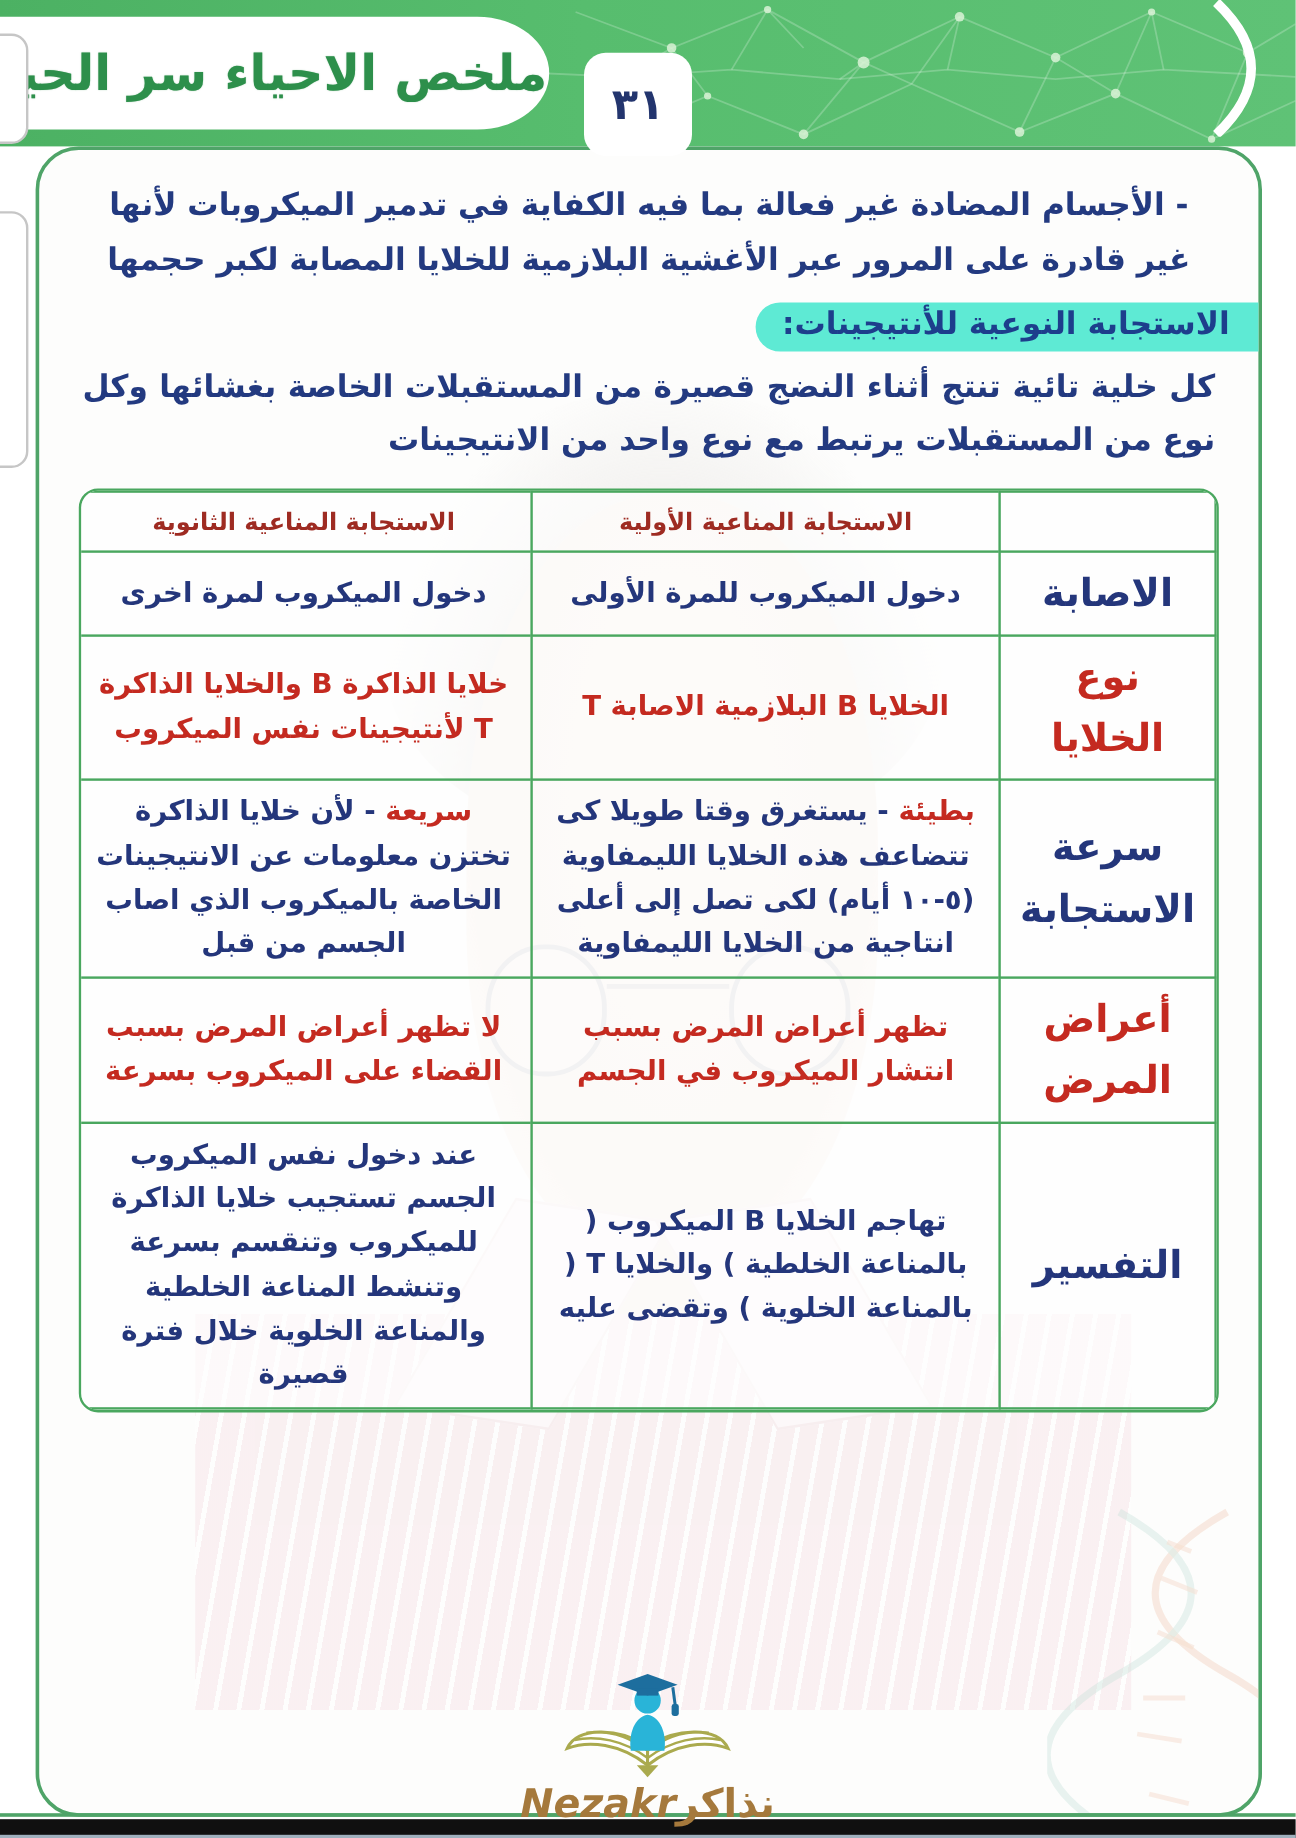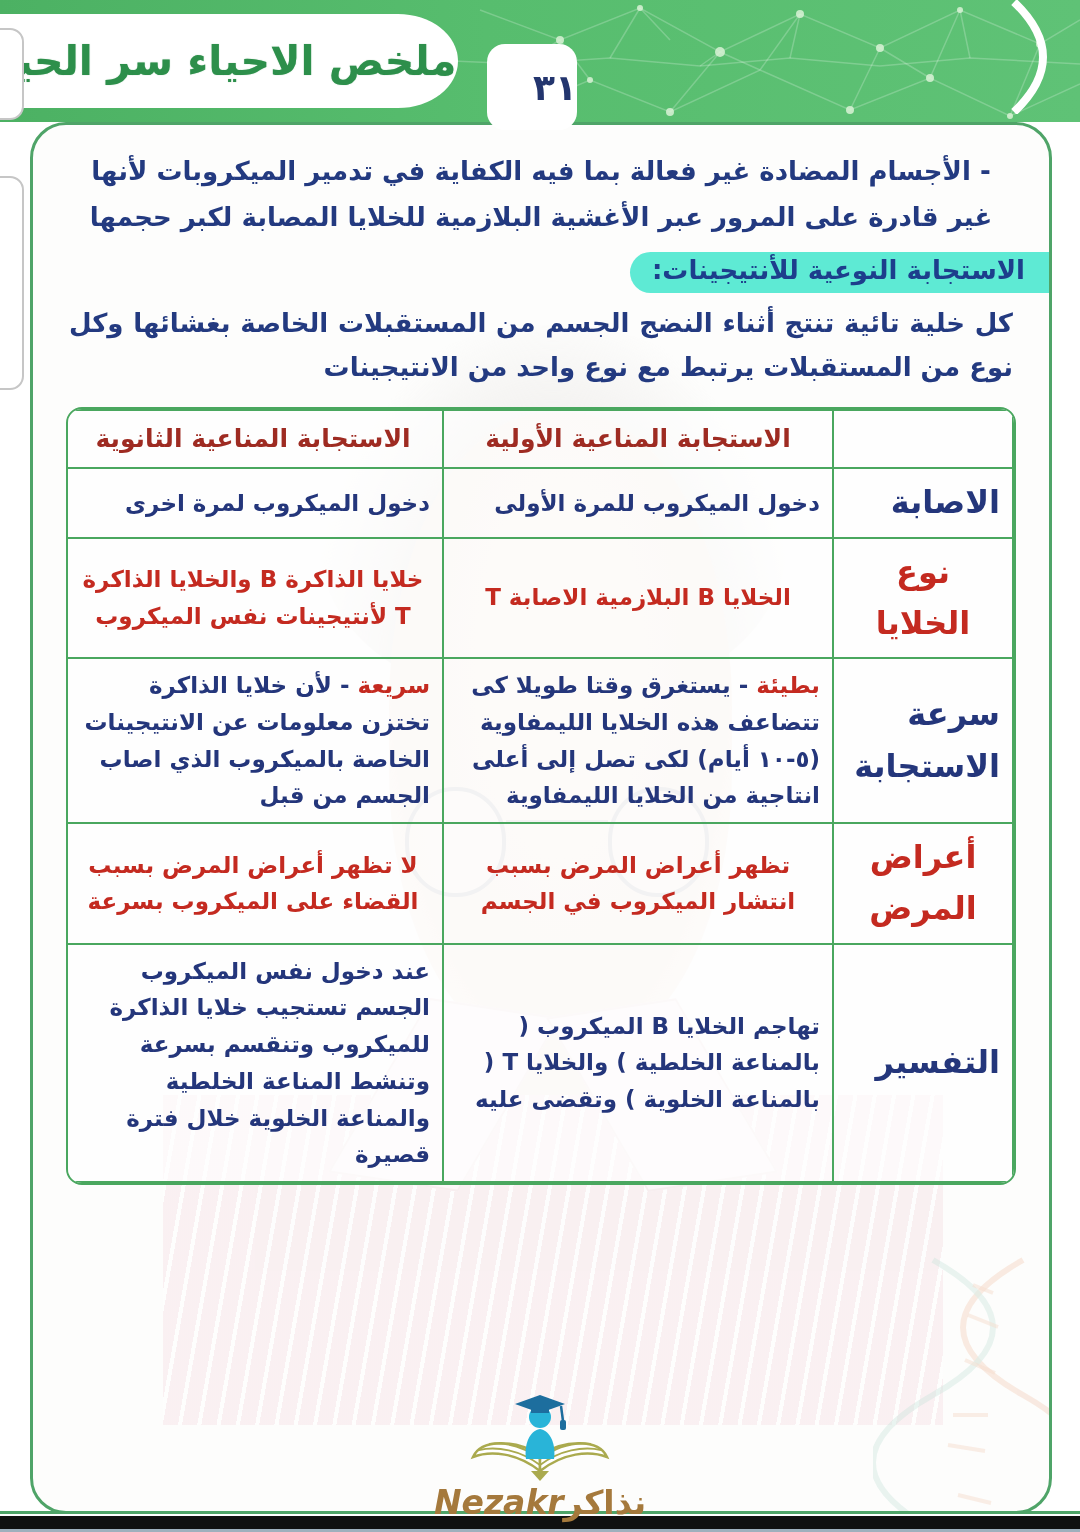--- a/index.html
+++ b/index.html
@@ -13,21 +13,21 @@
             background:linear-gradient(90deg,#4cb163 0%,#57bd6e 45%,#5fc276 100%); }
   .banner svg { position:absolute; inset:0; }
   .title-pill { position:absolute; top:14px; left:-24px; width:482px; height:94px;
                 background:#ffffff; border-radius:0 60px 60px 0 / 0 50% 50% 0;
                 display:flex; align-items:center; justify-content:center; z-index:2; }
   .title-pill .t { color:#2d8f4b; font-size:41px; font-weight:bold; letter-spacing:-1px;
                    text-shadow:0 0 1px rgba(45,143,75,.5); }
   .paren { position:absolute; top:4px; left:448px; z-index:1; }
   .page-tab { position:absolute; top:44px; left:487px; width:90px; height:86px;
               background:#ffffff; border-radius:18px; display:flex; align-items:center;
-              justify-content:flex-start; z-index:3; }
+              justify-content:center; z-index:3; }
   .page-tab .n { color:#23356e; font-size:36px; font-weight:bold; }
 
   
   .edge-tab { position:absolute; left:-28px; width:52px; background:#ffffff;
               border:2px solid #c6c6c6; border-radius:14px; z-index:4; }
   .edge-tab.a { top:28px; height:92px; }
   .edge-tab.b { top:176px; height:214px; }
 
   
   .bottom-line { position:absolute; top:1511px; left:0; width:1080px; height:3px;
@@ -80,23 +80,23 @@
 
   
   .tbl-wrap { position:relative; z-index:1; width:950px; margin:18px auto 0 auto;
               border:2px solid #4aa75f; border-radius:16px; overflow:hidden;
               background:rgba(255,255,255,.35); }
   table { width:100%; border-collapse:collapse; table-layout:fixed; }
   col.c-lbl { width:180px; } col.c-pri { width:390px; } col.c-sec { width:380px; }
   th,td { border:2px solid #4aa75f; padding:8px 12px; text-align:center;
           font-weight:bold; font-size:23px; line-height:1.6;
           background:rgba(255,255,255,.45); }
-  thead th { height:46px; font-size:25px; }
+  thead th { height:46px; font-size:20px; }
   tbody th { font-size:32px; }
-  .navy { color:#24367b;text-align:right; }
+  .navy { color:#24367b; }
   .red { color:#c42a20; }
   .darkred { color:#9e2b22; }
   .lead { color:#c42a20; }
 
   
   .logo { position:absolute; left:50%; bottom:10px; transform:translateX(-50%);
           z-index:3; text-align:center; width:260px; }
   .logo-text { margin-top:-4px; font-size:33px; font-weight:bold; color:#a5793c; }
   .logo-text .en { font-style:italic; }
 </style>
@@ -165,21 +165,21 @@
         </g>
         <g stroke="#f0c4aa" stroke-opacity=".5" stroke-width="4">
           <path d="M100,30 L120,38 M95,60 L125,72 M92,105 L122,118 M80,160 L115,160 M75,190 L112,196 M85,240 L118,248 M95,290 L120,295"></path>
         </g>
       </svg>
 
       <div class="intro">-  الأجسام المضادة غير فعالة بما فيه الكفاية في تدمير الميكروبات لأنها غير قادرة على المرور عبر الأغشية البلازمية للخلايا المصابة لكبر حجمها</div>
 
       <div class="sec-label">الاستجابة النوعية للأنتيجينات:</div>
 
-      <div class="para">كل خلية تائية تنتج أثناء النضج الجسم من المستقبلات الخاصة بغشائها وكل نوع من المستقبلات يرتبط مع نوع واحد من الانتيجينات</div>
+      <div class="para">كل خلية تائية تنتج أثناء النضج قصيرة من المستقبلات الخاصة بغشائها وكل نوع من المستقبلات يرتبط مع نوع واحد من الانتيجينات</div>
 
       <div class="tbl-wrap">
         <table>
           <colgroup>
               <col class="c-lbl">
               <col class="c-pri">
               <col class="c-sec">
             </colgroup>
           <thead>
             <tr>

